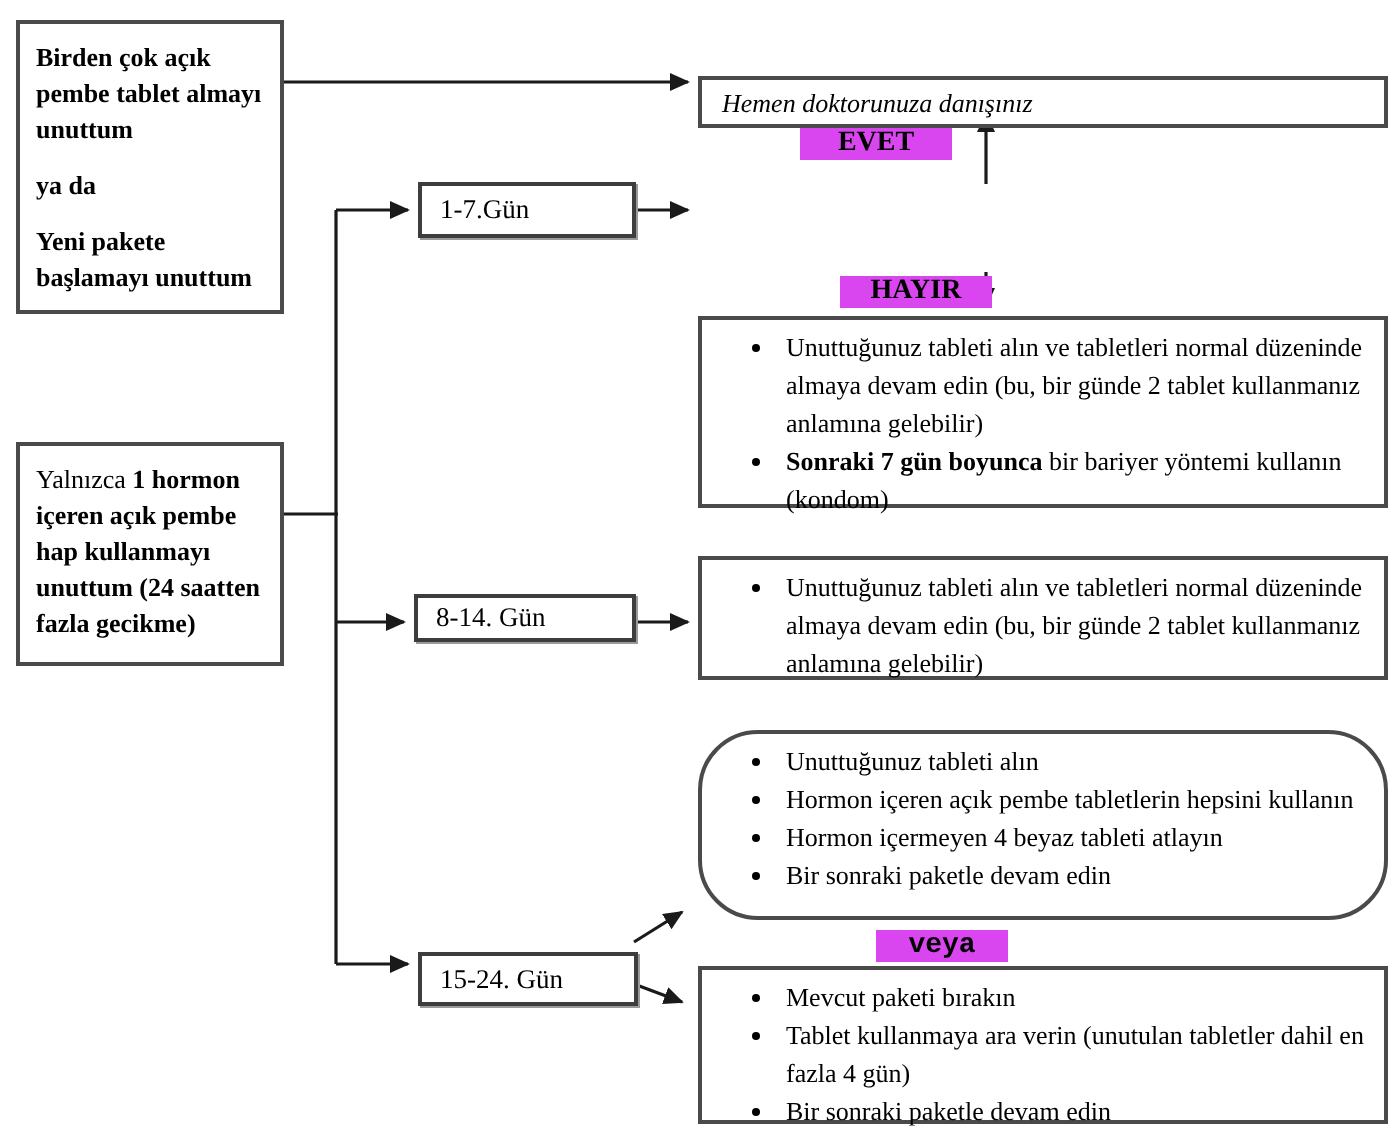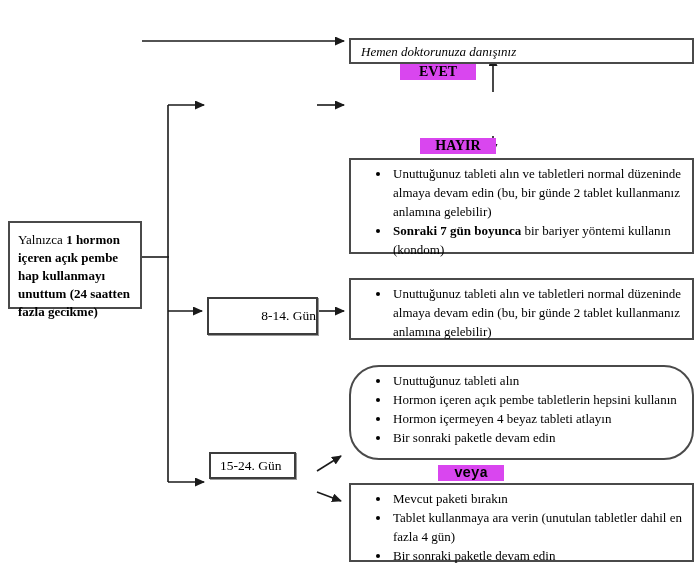--- a/index.html
+++ b/index.html
@@ -82,29 +82,37 @@
     <line x1="168" y1="311" x2="202" y2="311" stroke="#1a1a1a" stroke-width="1.6" marker-end="url(#arrow)"></line>
     <line x1="168" y1="482" x2="204" y2="482" stroke="#1a1a1a" stroke-width="1.6" marker-end="url(#arrow)"></line>
     <line x1="317" y1="105" x2="344" y2="105" stroke="#1a1a1a" stroke-width="1.6" marker-end="url(#arrow)"></line>
     <line x1="493" y1="92" x2="493" y2="57" stroke="#1a1a1a" stroke-width="1.6" marker-end="url(#arrow)"></line>
     <line x1="493" y1="136" x2="493" y2="153" stroke="#1a1a1a" stroke-width="1.6" marker-end="url(#arrow)"></line>
     <line x1="317" y1="311" x2="344" y2="311" stroke="#1a1a1a" stroke-width="1.6" marker-end="url(#arrow)"></line>
     <line x1="317" y1="471" x2="341" y2="456" stroke="#1a1a1a" stroke-width="1.6" marker-end="url(#arrow)"></line>
     <line x1="317" y1="492" x2="341" y2="501" stroke="#1a1a1a" stroke-width="1.6" marker-end="url(#arrow)"></line>
   </svg>
 
+  <div class="box src-box" style="top:10px; height:147px;">
+    <p>Birden çok açık pembe tablet almayı unuttum</p>
+    <p>ya da</p>
+    <p>Yeni pakete başlamayı unuttum</p>
+  </div>
 
-  <div class="box src-box" style="top:221px; height:88px; font-weight:normal;">
+  <div class="box src-box" style="top:221px; height:112px; font-weight:normal;">
     <p><span>Yalnızca </span><span class="bold">1 hormon içeren açık pembe hap kullanmayı unuttum (24 saatten fazla gecikme)</span></p>
   </div>
 
-  <div class="box day-box" style="left:207px; top:297px; width:111px; height:38px;justify-content:flex-end;">
+  <div class="box day-box" style="left:209px; top:91px;  width:109px; height:28px;">
+    <span>1-7.Gün</span>
+  </div>
+  <div class="box day-box" style="left:207px; top:297px; width:111px; height:24px;">
     <span>8-14. Gün</span>
   </div>
-  <div class="box day-box" style="left:209px; top:452px; width:87px; height:27px;">
+  <div class="box day-box" style="left:209px; top:476px; width:110px; height:27px;">
     <span>15-24. Gün</span>
   </div>
 
   <div class="flow-label" style="left:400px; top:64px;  width:76px;">EVET</div>
   <div class="flow-label" style="left:420px; top:138px; width:76px;">HAYIR</div>
   <div class="flow-label" style="left:438px; top:465px; width:66px;font-family:Liberation Mono, monospace;">veya</div>
 
   <div class="box out-box plain-box" style="top:38px; height:26px;font-style:italic;">
     <span>Hemen doktorunuza danışınız</span>
   </div>

